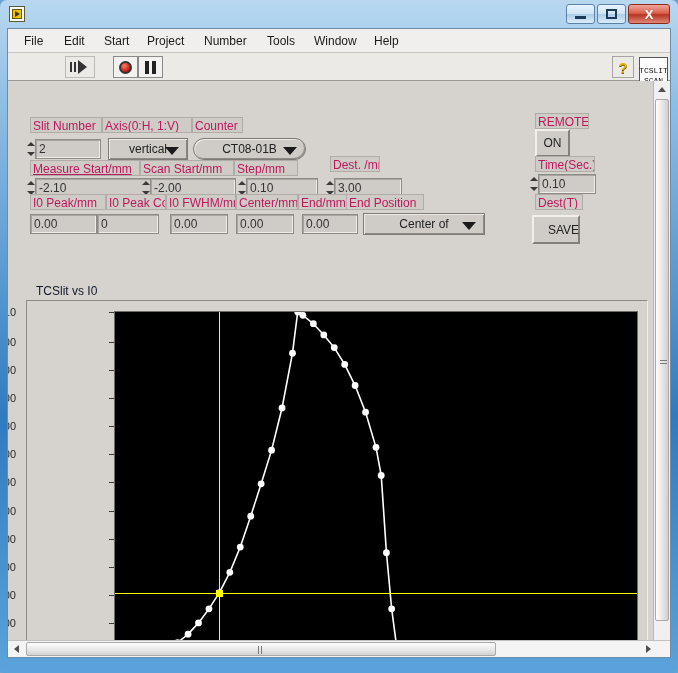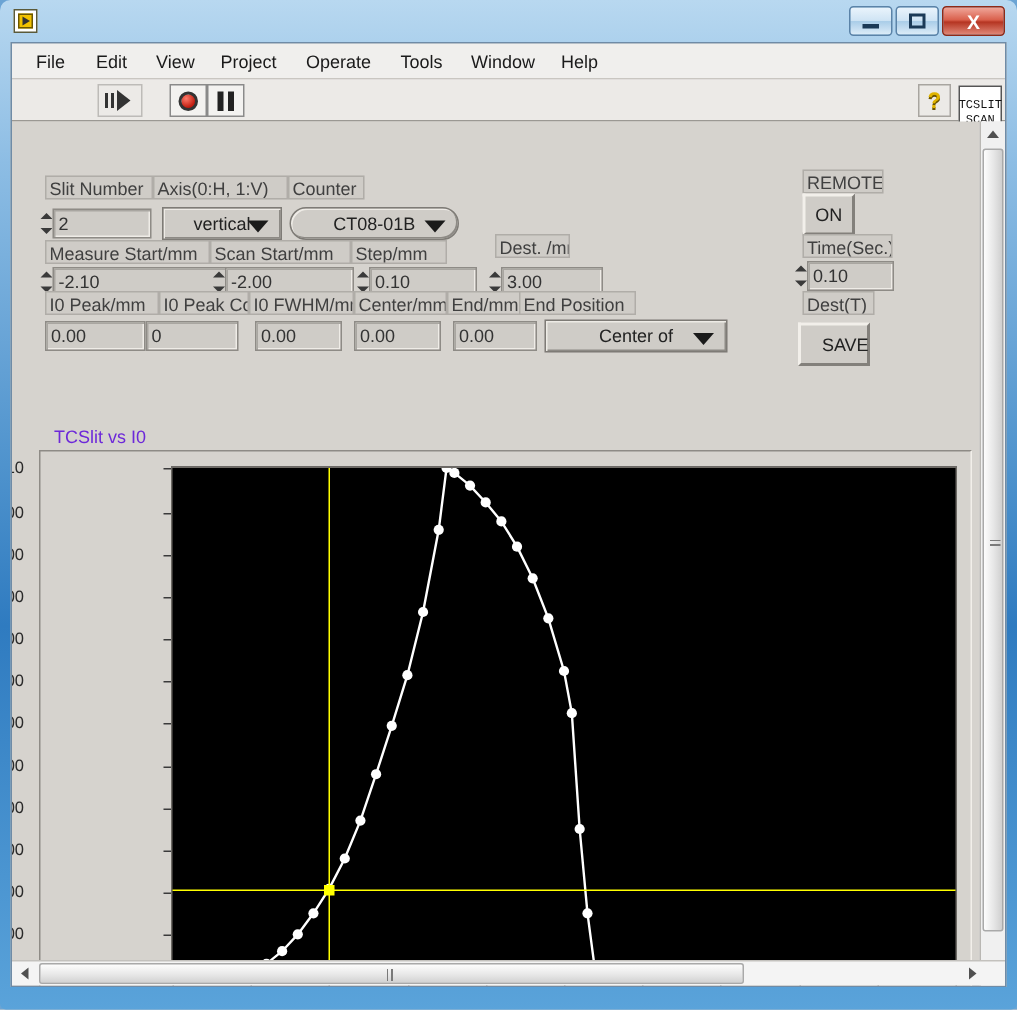--- a/index.html
+++ b/index.html
@@ -136,21 +136,21 @@
   #hscroll .sb-thumb{
     position:absolute;left:18px;top:1px;width:470px;height:14px;
     background:linear-gradient(180deg,#fdfdfd,#e8e8e8 55%,#d2d2d2);
     border:1px solid #a9a9a9;box-sizing:border-box;border-radius:2px;
   }
   #hscroll .grip{position:absolute;left:231px;top:3px;width:6px;height:8px;
     background:repeating-linear-gradient(90deg,#7a7a7a 0 1px,transparent 1px 3px);}
 
   
   .lbl{
-    position:absolute;height:16px;line-height:16px;font-size:12px;color:#404040;
+    position:absolute;height:16px;line-height:16px;font-size:12px;color:#be185d;
     background:#cfccc7;border:1px solid #b0ada8;box-sizing:border-box;
     padding:0 2px;white-space:nowrap;overflow:hidden;
   }
   .numbox{
     position:absolute;height:20px;line-height:18px;font-size:12px;color:#333;
     background:#cfccc7;border:1px solid #8e8b86;box-sizing:border-box;
     padding:0 3px;white-space:nowrap;overflow:hidden;
     box-shadow:inset 1px 1px 0 #a9a6a1, inset -1px -1px 0 #efece7;
   }
   .spin{
@@ -175,21 +175,21 @@
   .btn3d{
     position:absolute;font-size:12px;color:#222;
     background:#cfccc7;
     border-top:2px solid #f2efea;border-left:2px solid #f2efea;
     border-right:2px solid #83807b;border-bottom:2px solid #83807b;
     box-sizing:border-box;display:flex;align-items:center;padding-left:7px;
   }
 
   
   #graph-title{
-    position:absolute;left:28px;top:203px;font-size:12px;color:#6d28d9;white-space:nowrap;
+    position:absolute;left:28px;top:203px;font-size:12px;color:#0f172a;white-space:nowrap;
   }
   #graph-frame{
     position:absolute;left:18px;top:219px;width:622px;height:372px;
     background:#d6d3ce;
     border-top:1px solid #8e8b86;border-left:1px solid #8e8b86;
     border-right:1px solid #f2efea;border-bottom:1px solid #f2efea;
     box-sizing:border-box;
   }
   #plot-area{
     position:absolute;left:87px;top:10px;width:524px;height:341px;
@@ -226,23 +226,23 @@
         <div class="g"></div>
       </div>
     <div class="winbtn" id="btn-close">X</div>
   </div>
 
   <div id="client">
 
     <div id="menubar">
       <div class="menu-item" style="left:10px">File</div>
       <div class="menu-item" style="left:50px">Edit</div>
-      <div class="menu-item" style="left:90px">View</div>
+      <div class="menu-item" style="left:90px">Start</div>
       <div class="menu-item" style="left:133px">Project</div>
-      <div class="menu-item" style="left:190px">Operate</div>
+      <div class="menu-item" style="left:190px">Number</div>
       <div class="menu-item" style="left:253px">Tools</div>
       <div class="menu-item" style="left:300px">Window</div>
       <div class="menu-item" style="left:360px">Help</div>
     </div>
 
     <div id="toolbar">
       <div class="tb-btn" id="tb-run">
           <div class="arrow-run"></div>
         </div>
       <div class="tb-btn" id="tb-abort">
@@ -272,21 +272,21 @@
       <div class="ring" style="left:100px;top:57px;width:80px;">
         <span>vertical</span>
         <span class="caret"></span>
       </div>
       <div class="ring" style="left:185px;top:57px;width:113px;border-radius:11px;">
         <span>CT08-01B</span>
         <span class="caret"></span>
       </div>
       <div class="btn3d" style="left:527px;top:48px;width:35px;height:28px;justify-content:center;padding-left:0;">ON</div>
 
-      <div class="lbl" style="left:22px;top:79px;width:110px;">Measure Start/mm</div>
+      <div class="lbl" style="left:22px;top:79px;width:110px;text-decoration:underline;">Measure Start/mm</div>
       <div class="lbl" style="left:132px;top:79px;width:94px;">Scan Start/mm</div>
       <div class="lbl" style="left:226px;top:79px;width:64px;">Step/mm</div>
       <div class="lbl" style="left:322px;top:75px;width:50px;">Dest. /mm</div>
       <div class="lbl" style="left:527px;top:75px;width:60px;">Time(Sec.)</div>
 
       <div class="spin" style="left:18px;top:97px;"></div>
       <div class="numbox" style="left:27px;top:97px;width:120px;">-2.10</div>
       <div class="spin" style="left:133px;top:97px;"></div>
       <div class="numbox" style="left:142px;top:97px;width:86px;">-2.00</div>
       <div class="spin" style="left:229px;top:97px;"></div>

